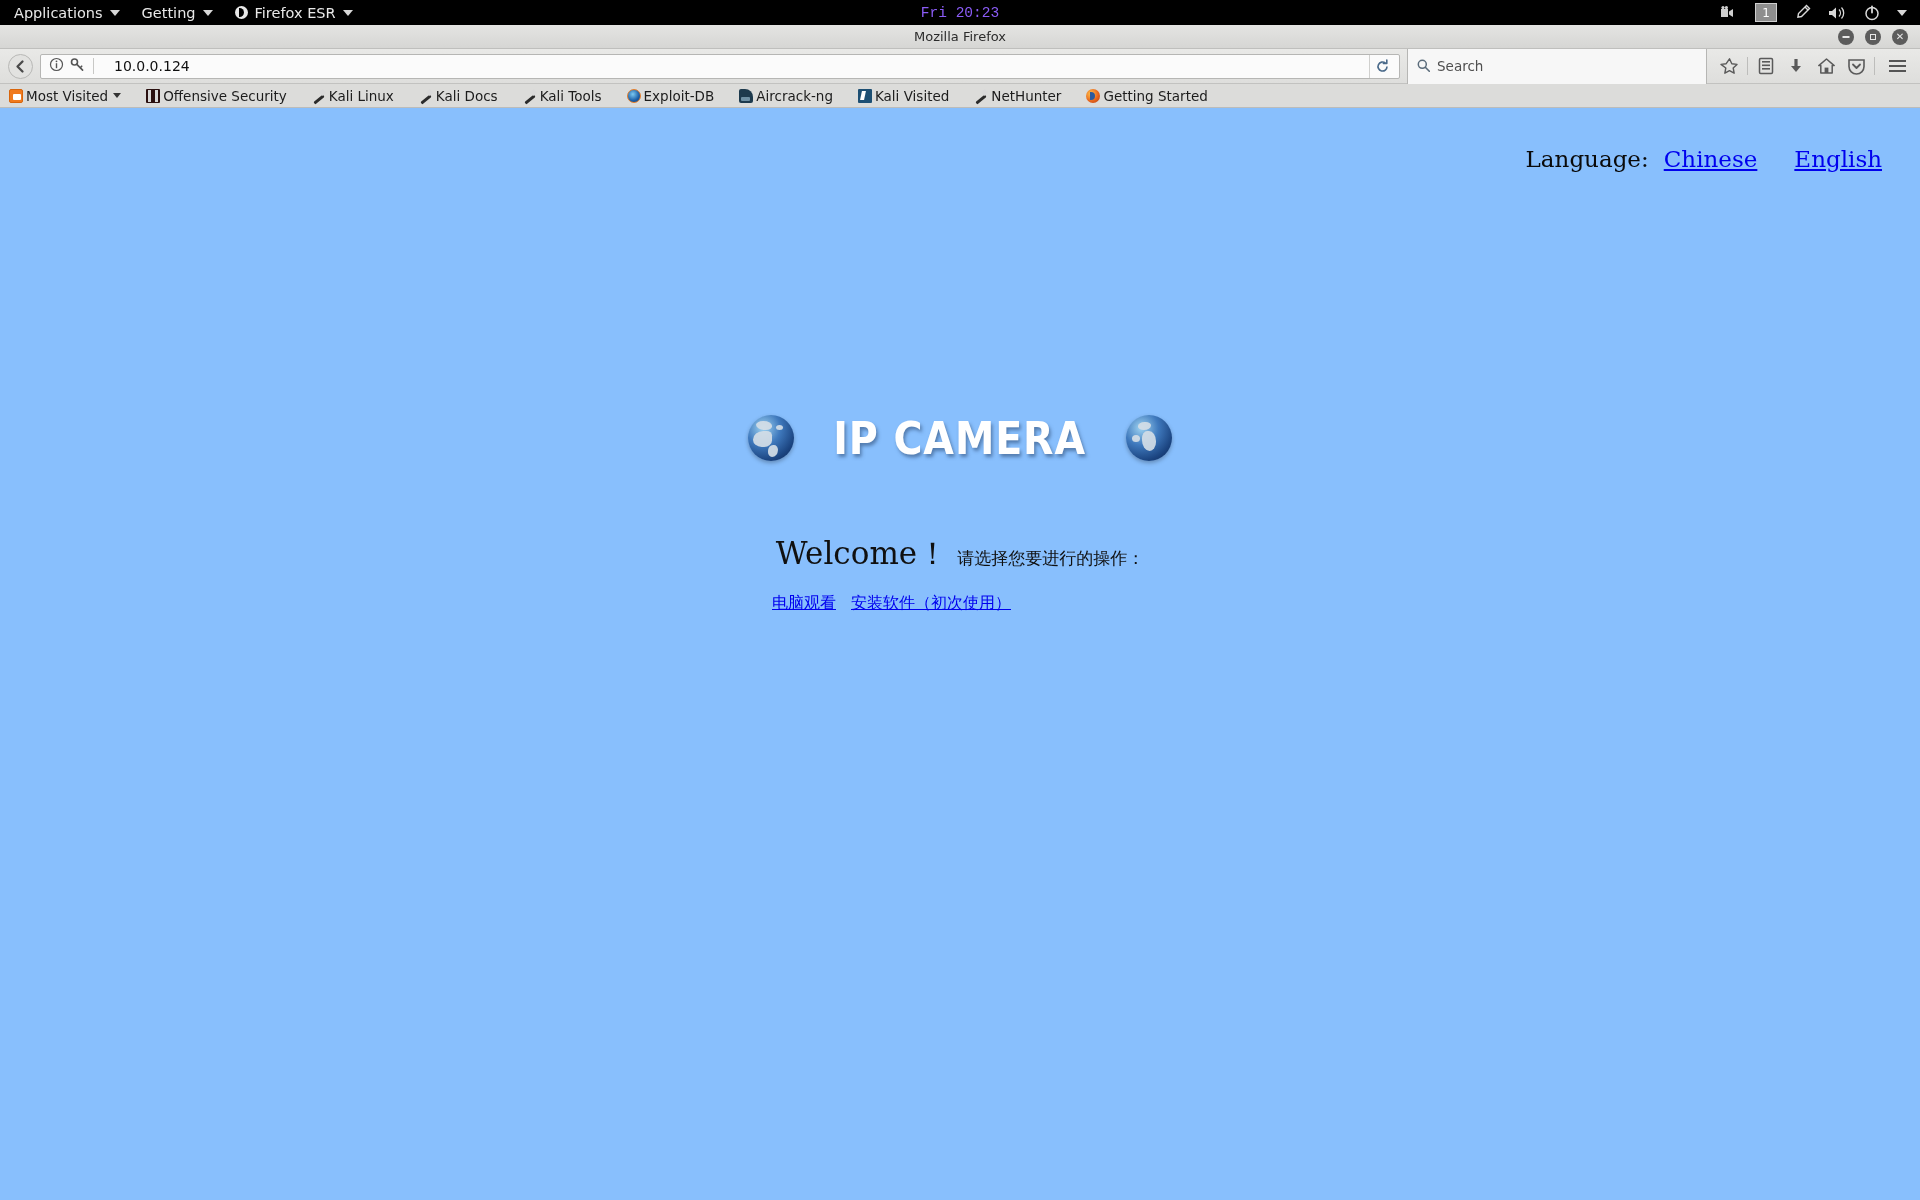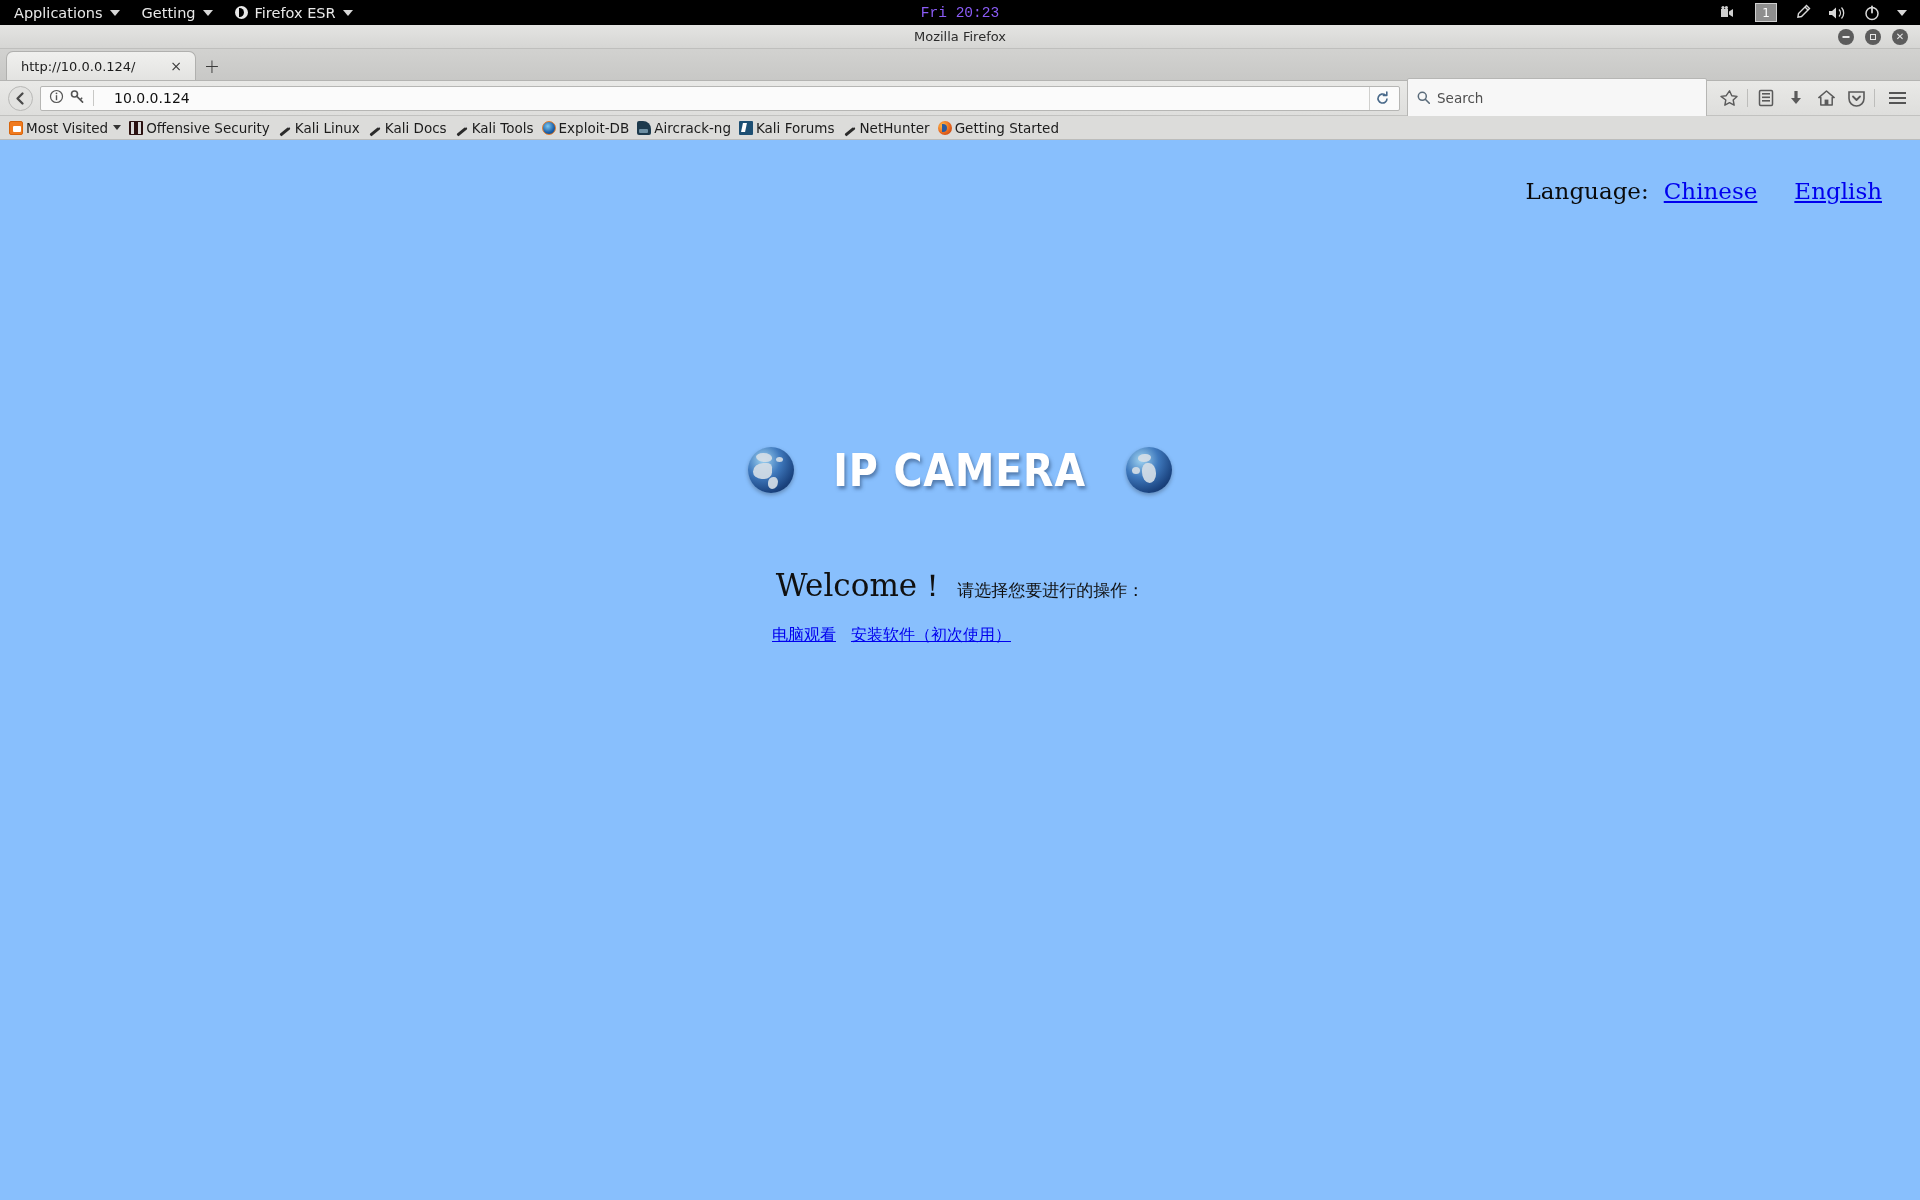--- a/index.html
+++ b/index.html
@@ -170,21 +170,21 @@
     justify-content: center; gap: 3px;
   }
   #menu-btn i { width: 17px; height: 2px; background: #555; display:block; }
 
   
   #bookmarks {
     height: 24px;
     background: #dcdcda;
     border-bottom: 1px solid #bcbcba;
     display: flex; align-items: center;
-    padding-left: 5px; gap: 0px;
+    padding-left: 5px; gap: 17px;
     font-size: 13.5px; color: #1f1f1f;
   }
   .bm {
     display: flex; align-items: center; gap: 3px;
     padding: 0 4px; height: 22px; white-space: nowrap;
   }
   .bm-label { font-size: 13.5px; color: #1c1c1c; }
   .bm-caret {
     width:0;height:0;border-left:4px solid transparent;
     border-right:4px solid transparent;border-top:5px solid #333;
@@ -375,27 +375,20 @@
         </span>
       <span class="win-btn">
           <span class="sq"></span>
         </span>
       <span class="win-btn">
           <span>✕</span>
         </span>
     </div>
   </div>
 
-  <div id="tabstrip">
-    <div class="tab">
-      <span class="tab-label">http://10.0.0.124/</span>
-      <span class="tab-close">×</span>
-    </div>
-    <div id="new-tab">+</div>
-  </div>
 
   <div id="navbar">
     <div id="back-btn">
       <svg width="15" height="15" viewBox="0 0 15 15">
           <path d="M9.5 2.5L4.5 7.5l5 5" fill="none" stroke="#4a4a4a" stroke-width="2.3" stroke-linecap="round" stroke-linejoin="round"></path>
         </svg>
     </div>
 
     <div id="urlbar">
       <span>
@@ -505,21 +498,21 @@
       <span class="bm-label">Exploit-DB</span>
     </div>
 
     <div class="bm">
       <span class="fav fav-air"></span>
       <span class="bm-label">Aircrack-ng</span>
     </div>
 
     <div class="bm">
       <span class="fav fav-forum"></span>
-      <span class="bm-label">Kali Forums</span>
+      <span class="bm-label">Kali Visited</span>
     </div>
 
     <div class="bm">
       <span class="fav fav-dragon"></span>
       <span class="bm-label">NetHunter</span>
     </div>
 
     <div class="bm">
       <span class="fav fav-ff"></span>
       <span class="bm-label">Getting Started</span>

